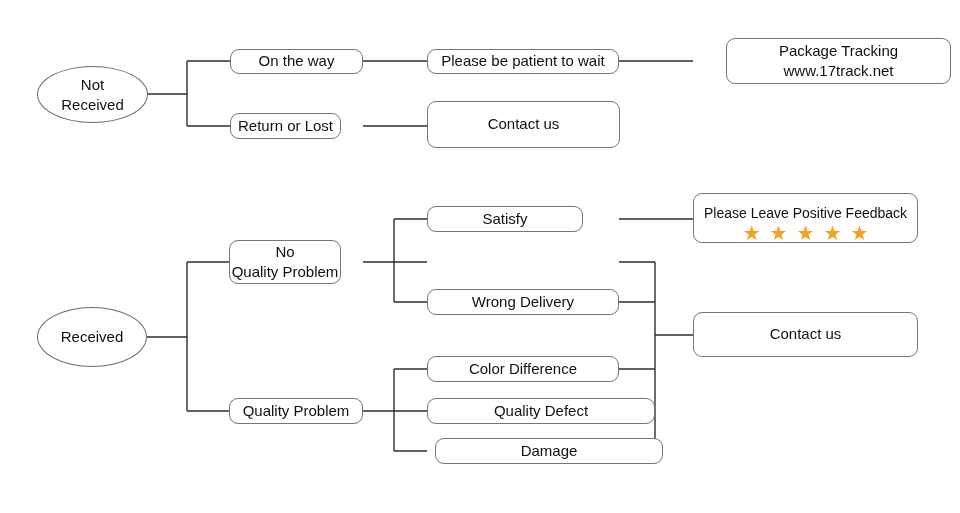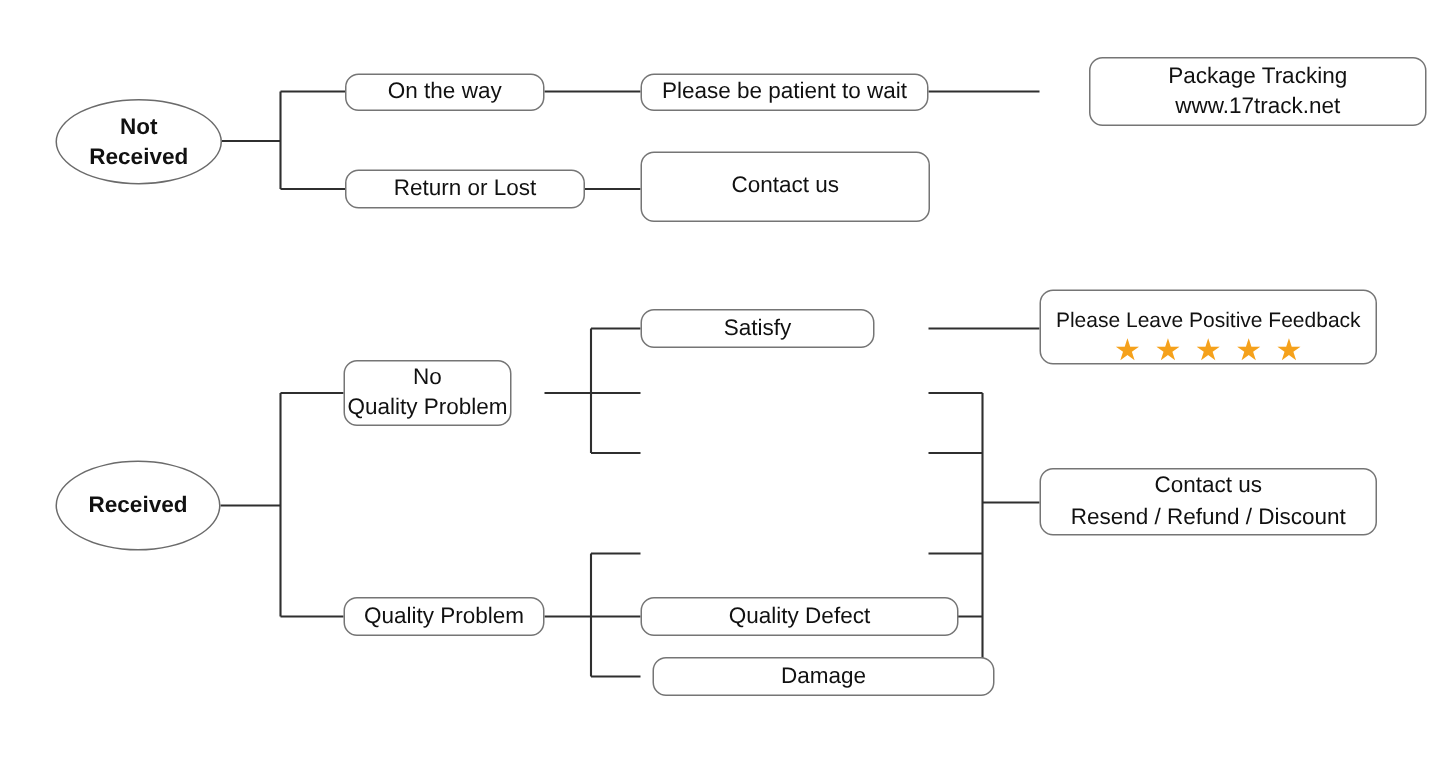--- a/index.html
+++ b/index.html
@@ -44,21 +44,20 @@
   .box {
     border: 1.4px solid var(--box-border);
     border-radius: 9px;
     font-size: 15px;
   }
   .ellipse {
     border: 1.3px solid #6b6b6b;
     border-radius: 50%;
     font-size: 15px;
     line-height: 1.3;
-    font-weight: bold;
   }
   .lbl { display: block; white-space: nowrap; }
   .feedback-label { font-size: 14px; white-space: nowrap; margin-top: 12px; }
   .stars {
     font-family: "DejaVu Sans", sans-serif;
     font-size: 20px;
     line-height: 22px;
     letter-spacing: 9px;
     padding-left: 9px; 
     color: var(--star);
@@ -86,21 +85,21 @@
 
   <div class="node box" style="left:427px; top:49px; width:192px; height:25px">
     <span class="lbl">Please be patient to wait</span>
   </div>
 
   <div class="node box" style="left:726px; top:38px; width:225px; height:46px">
     <span class="lbl">Package Tracking</span>
     <span class="lbl">www.17track.net</span>
   </div>
 
-  <div class="node box" style="left:230px; top:113px; width:160px; height:26px">
+  <div class="node box" style="left:230px; top:113px; width:111px; height:26px">
     <span class="lbl">Return or Lost</span>
   </div>
 
   <div class="node box" style="left:427px; top:101px; width:193px; height:47px">
     <span class="lbl">Contact us</span>
   </div>
 
   <div class="node ellipse" style="left:37px; top:307px; width:110px; height:60px">
     <span class="lbl">Received</span>
   </div>
@@ -113,32 +112,37 @@
   <div class="node box" style="left:427px; top:206px; width:156px; height:26px">
     <span class="lbl">Satisfy</span>
   </div>
 
   <div class="node box" style="left:693px; top:193px; width:225px; height:50px">
     <span class="feedback-label">Please Leave Positive Feedback</span>
     <span class="stars">★★★★★</span>
   </div>
 
 
+  <div class="node box" style="left:427px; top:289px; width:192px; height:26px">
+    <span class="lbl">Wrong Delivery</span>
+  </div>
 
   <div class="node box" style="left:693px; top:312px; width:225px; height:45px">
     <span class="lbl">Contact us</span>
-    <span class="lbl">Resend / Refund / Discount</span>
   </div>
 
   <div class="node box" style="left:229px; top:398px; width:134px; height:26px">
     <span class="lbl">Quality Problem</span>
   </div>
 
+  <div class="node box" style="left:427px; top:356px; width:192px; height:26px">
+    <span class="lbl">Color Difference</span>
+  </div>
 
-  <div class="node box" style="left:427px; top:398px; width:212px; height:26px">
+  <div class="node box" style="left:427px; top:398px; width:228px; height:26px">
     <span class="lbl">Quality Defect</span>
   </div>
 
   <div class="node box" style="left:435px; top:438px; width:228px; height:26px">
     <span class="lbl">Damage</span>
   </div>
 
 </div>
 
 </body></html>

